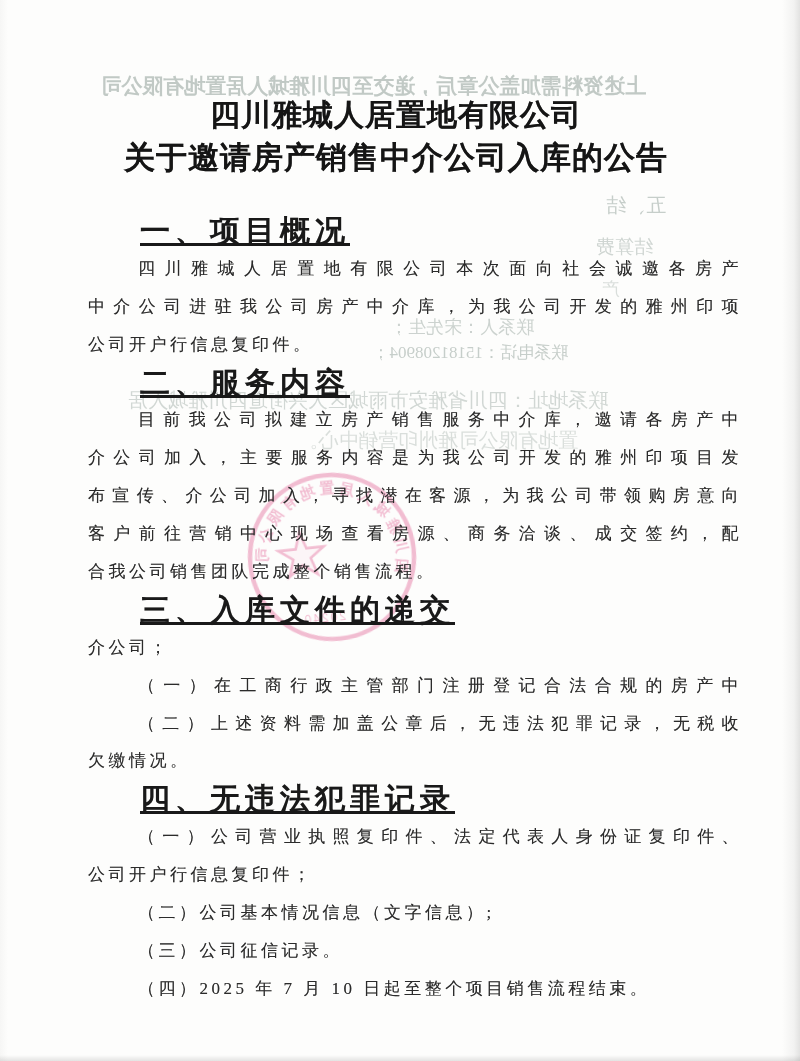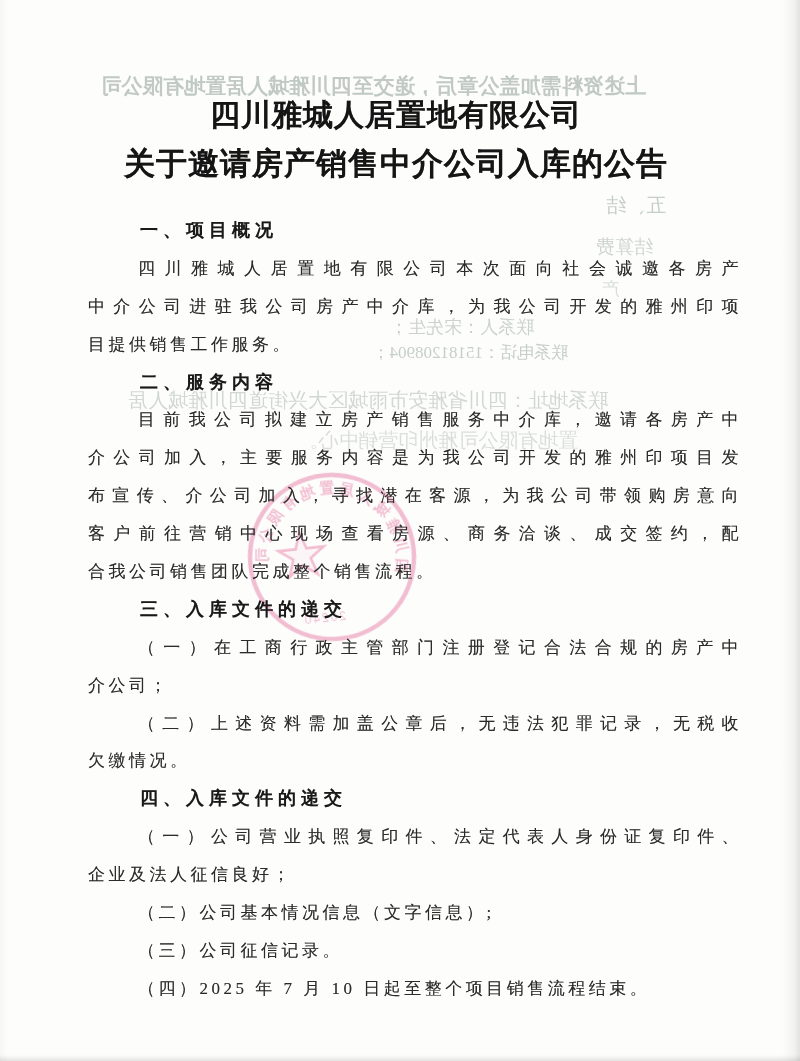--- a/index.html
+++ b/index.html
@@ -13,32 +13,32 @@
     font-family:"Liberation Serif","DejaVu Serif",serif;
     color:#2b2b2b;
   }
   .edge-bottom{position:absolute;left:0;bottom:0;width:100%;height:6px;
     background:linear-gradient(to bottom,rgba(0,0,0,0),rgba(0,0,0,0.10));}
   
   .titles{position:absolute;left:0;top:97px;width:792px;text-align:center;z-index:3;}
   .t1,.t2{font-weight:700;color:#151515;letter-spacing:1px;
     text-shadow:0 0 .6px rgba(0,0,0,.55);}
   .t1{font-size:30px;line-height:36px;}
-  .t2{font-size:31px;line-height:37px;margin-top:12px;}
+  .t2{font-size:31px;line-height:37px;margin-top:6px;}
   
   .doc{position:absolute;left:88px;top:212px;width:654px;z-index:3;
     text-shadow:0 0 .5px rgba(30,30,30,.38);}
   .ln{height:37.9px;line-height:37.9px;font-size:17px;letter-spacing:3.5px;
     white-space:nowrap;}
   .ln.f{white-space:normal;text-align:justify;text-align-last:justify;
     text-justify:inter-character;overflow:hidden;}
   .ln.i{text-indent:50px;}
   .ln.h{font-family:"Liberation Sans","DejaVu Sans",sans-serif;
-    font-weight:700;font-size:18px;letter-spacing:5px;text-indent:52px;
-    color:#191919;}
+    font-weight:700;font-size:30px;letter-spacing:5px;text-indent:52px;
+    color:#191919;text-decoration:underline;}
   
   .bleed{position:absolute;transform:scaleX(-1);color:#91a099;
     font-family:"Liberation Serif","DejaVu Serif",serif;
     white-space:nowrap;overflow:hidden;filter:blur(.6px);z-index:1;
     line-height:1.2;}
   
   .stamp{position:absolute;left:237px;top:462px;width:190px;height:190px;
     transform:scaleX(-1) rotate(6deg);opacity:.5;filter:blur(.5px);z-index:2;}
 </style>
 </head>
@@ -69,34 +69,34 @@
 
   <div class="titles">
     <div class="t1">四川雅城人居置地有限公司</div>
     <div class="t2">关于邀请房产销售中介公司入库的公告</div>
   </div>
 
   <div class="doc">
     <div class="ln h">一、项目概况</div>
     <div class="ln b i f">四川雅城人居置地有限公司本次面向社会诚邀各房产</div>
     <div class="ln b f">中介公司进驻我公司房产中介库，为我公司开发的雅州印项</div>
-    <div class="ln b">目提供销售工作服务。</div>
+    <div class="ln b">公司开户行信息复印件。</div>
     <div class="ln h">二、服务内容</div>
     <div class="ln b i f">目前我公司拟建立房产销售服务中介库，邀请各房产中</div>
     <div class="ln b f">介公司加入，主要服务内容是为我公司开发的雅州印项目发</div>
     <div class="ln b f">布宣传、介公司加入，寻找潜在客源，为我公司带领购房意向</div>
     <div class="ln b f">客户前往营销中心现场查看房源、商务洽谈、成交签约，配</div>
     <div class="ln b">合我公司销售团队完成整个销售流程。</div>
     <div class="ln h">三、入库文件的递交</div>
+    <div class="ln b">介公司；</div>
     <div class="ln b i f">（一）在工商行政主管部门注册登记合法合规的房产中</div>
-    <div class="ln b">介公司；</div>
     <div class="ln b i f">（二）上述资料需加盖公章后，无违法犯罪记录，无税收</div>
     <div class="ln b">欠缴情况。</div>
-    <div class="ln h">四、入库文件的递交</div>
+    <div class="ln h">四、无违法犯罪记录</div>
     <div class="ln b i f">（一）公司营业执照复印件、法定代表人身份证复印件、</div>
-    <div class="ln b">企业及法人征信良好；</div>
+    <div class="ln b">公司开户行信息复印件；</div>
     <div class="ln b i">（二）公司基本情况信息（文字信息）;</div>
     <div class="ln b i">（三）公司征信记录。</div>
     <div class="ln b i">（四）2025 年 7 月 10 日起至整个项目销售流程结束。</div>
   </div>
 
   <div class="edge-bottom"></div>
 </div>
 
 </body></html>

